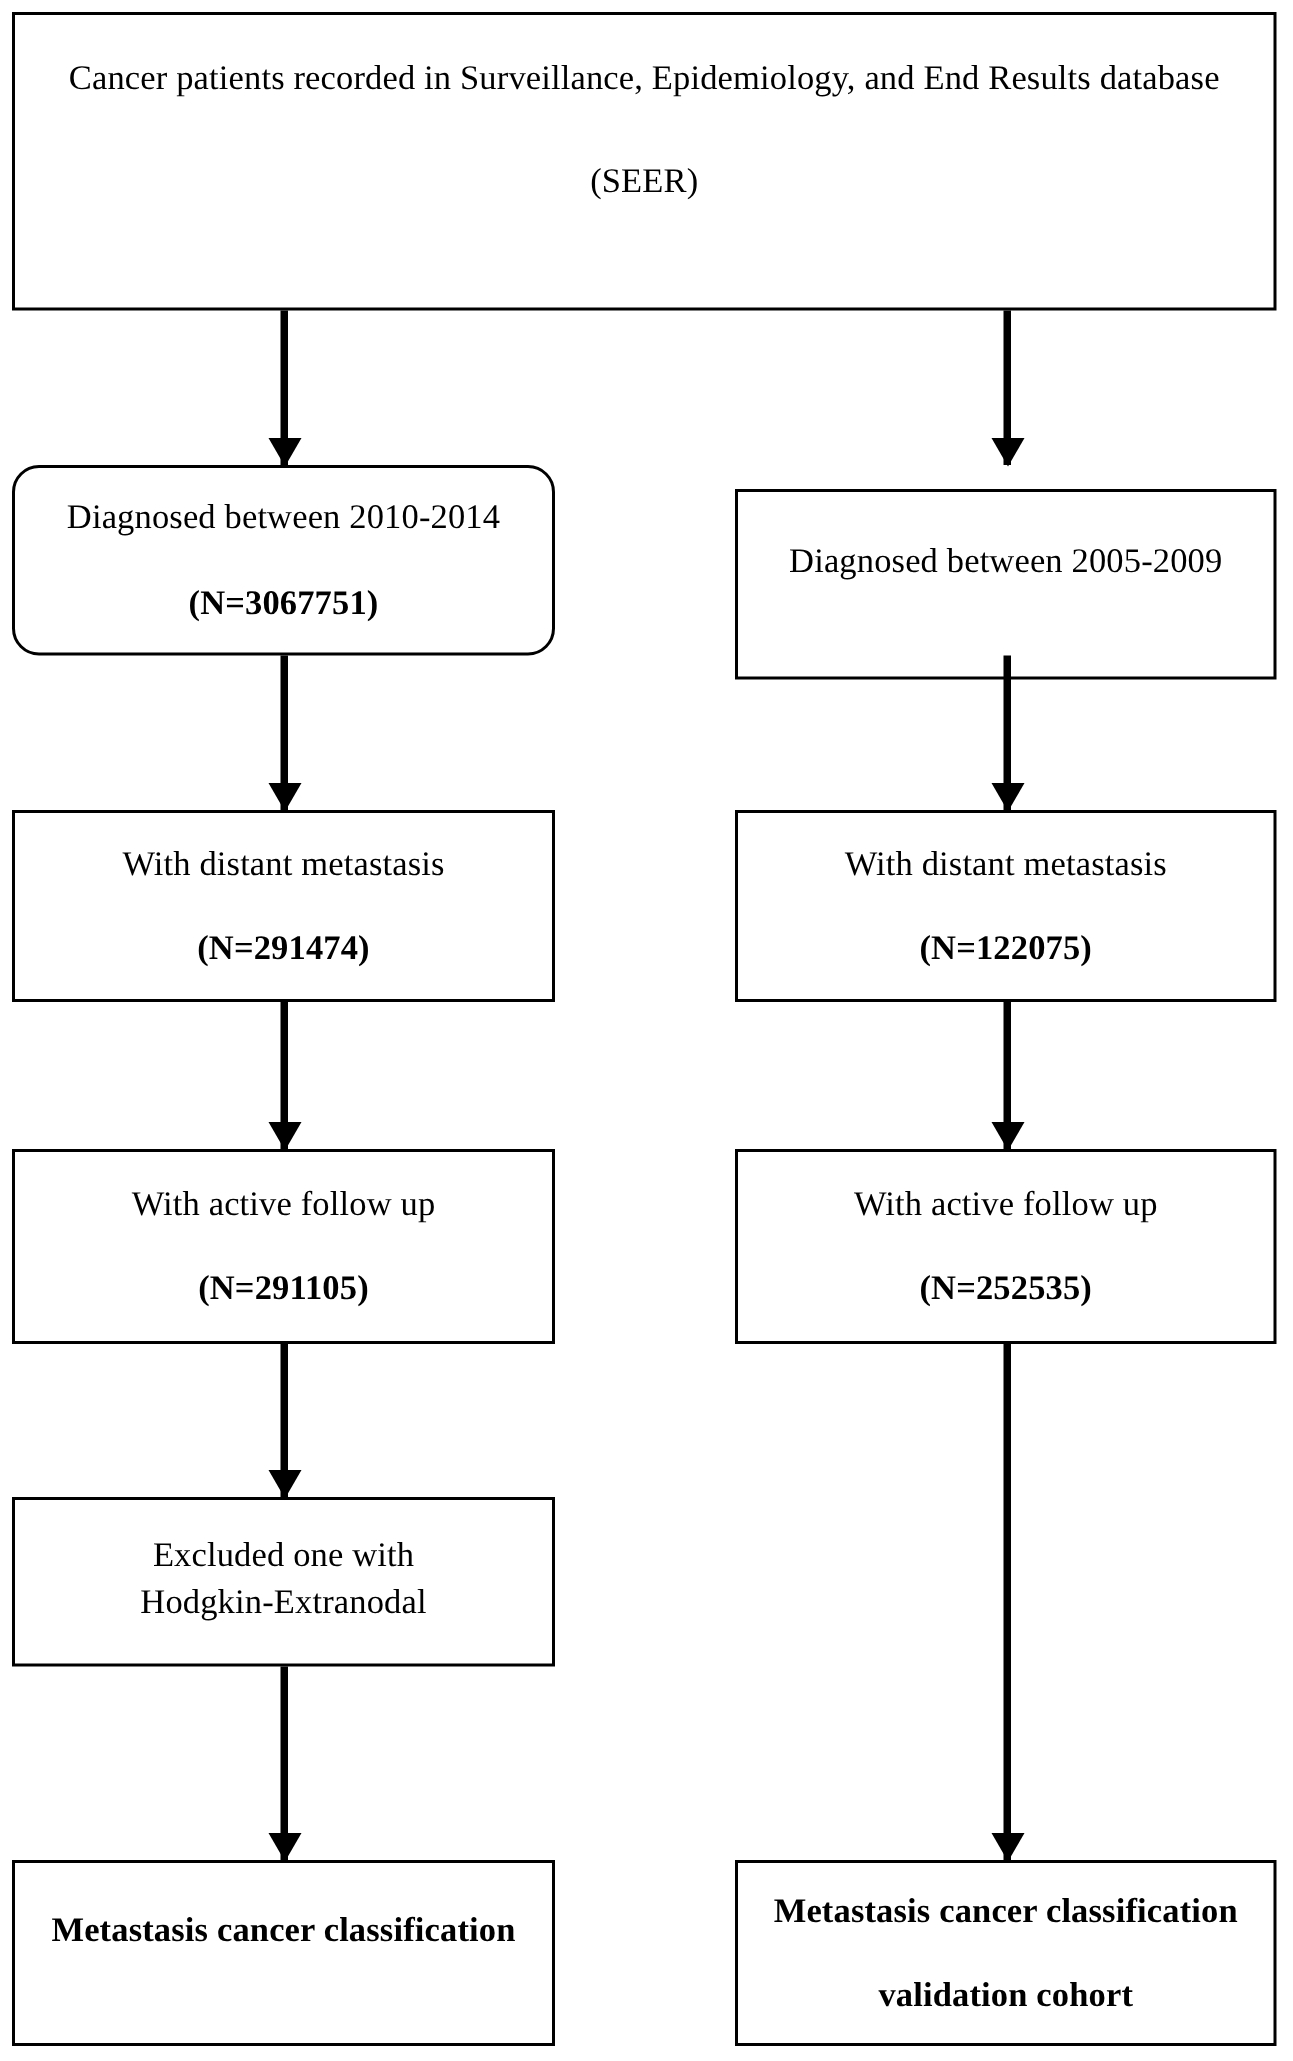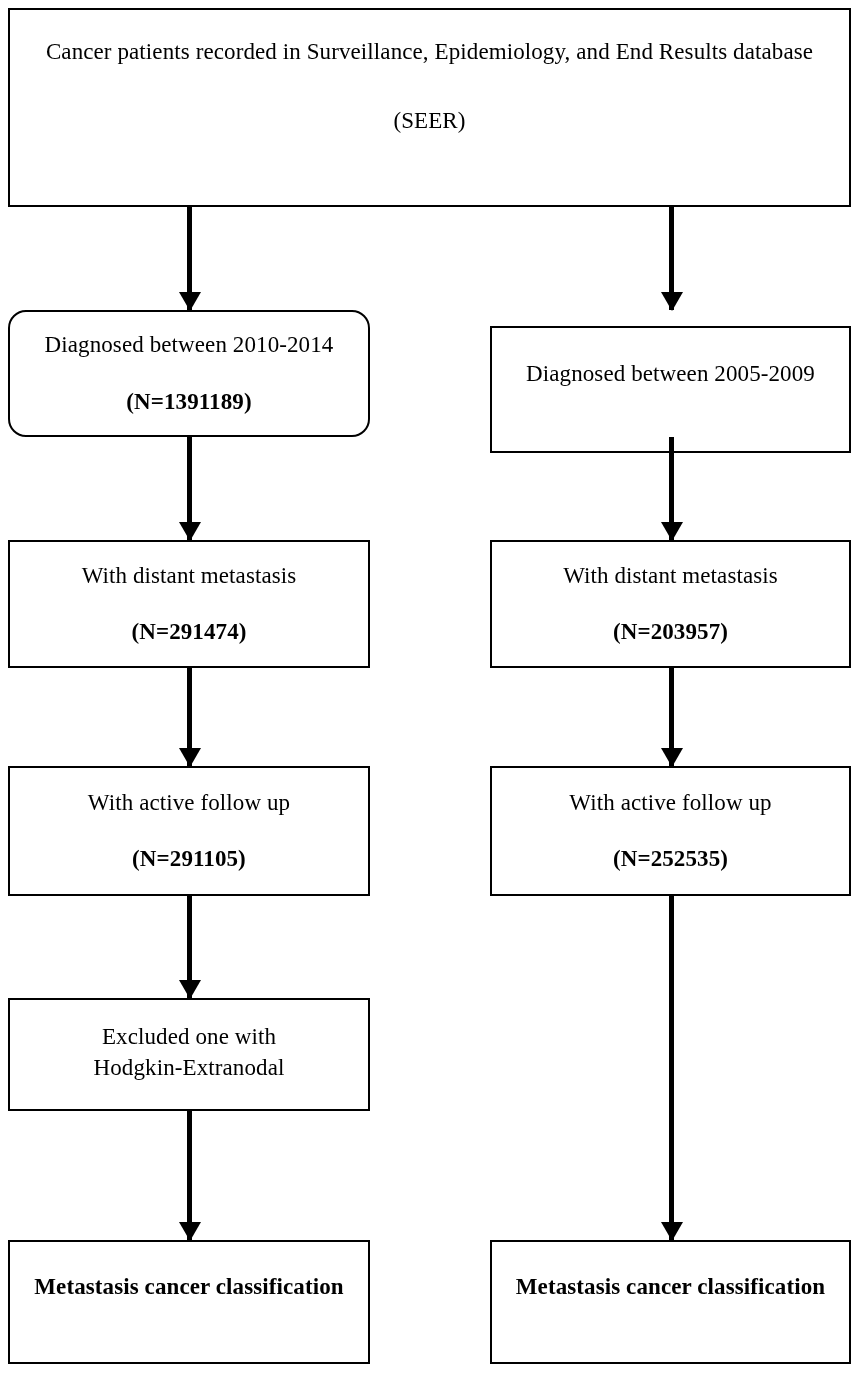--- a/index.html
+++ b/index.html
@@ -75,21 +75,21 @@
     <span class="head"></span>
   </div>
 
   <div class="arrow" style="left:669px; top:207px; height:103px;">
     <span class="head"></span>
   </div>
 
   <div class="fbox" style="left:8px; top:310px; width:362px; height:127px;border-radius:18px;">
     <span class="line">Diagnosed between 2010-2014</span>
     <span class="gap-md"></span>
-    <span class="line bold">(N=1391189)</span>
+    <span class="line bold">(N=3067751)</span>
   </div>
 
   <div class="fbox" style="left:490px; top:310px; width:361px; height:127px;margin-top:16px;">
     <span class="line">Diagnosed between 2005-2009</span>
     <span class="gap-md"></span>
   </div>
 
   <div class="arrow" style="left:187px; top:437px; height:103px;">
     <span class="head"></span>
   </div>
@@ -99,21 +99,21 @@
 
   <div class="fbox" style="left:8px; top:540px; width:362px; height:128px;">
     <span class="line">With distant metastasis</span>
     <span class="gap-md"></span>
     <span class="line bold">(N=291474)</span>
   </div>
 
   <div class="fbox" style="left:490px; top:540px; width:361px; height:128px;">
     <span class="line">With distant metastasis</span>
     <span class="gap-md"></span>
-    <span class="line bold">(N=203957)</span>
+    <span class="line bold">(N=122075)</span>
   </div>
 
   <div class="arrow" style="left:187px; top:668px; height:98px;">
     <span class="head"></span>
   </div>
   <div class="arrow" style="left:669px; top:668px; height:98px;">
     <span class="head"></span>
   </div>
 
   <div class="fbox" style="left:8px; top:766px; width:362px; height:130px;">
@@ -148,15 +148,16 @@
   </div>
 
   <div class="fbox" style="left:8px; top:1240px; width:362px; height:124px;">
     <span class="line bold">Metastasis cancer classification</span>
     <span class="gap-md"></span>
   </div>
 
   <div class="fbox" style="left:490px; top:1240px; width:361px; height:124px;">
     <span class="line bold">Metastasis cancer classification</span>
     <span class="gap-md"></span>
+    <span class="line bold">validation cohort</span>
   </div>
 
 </div>
 
 </body></html>

